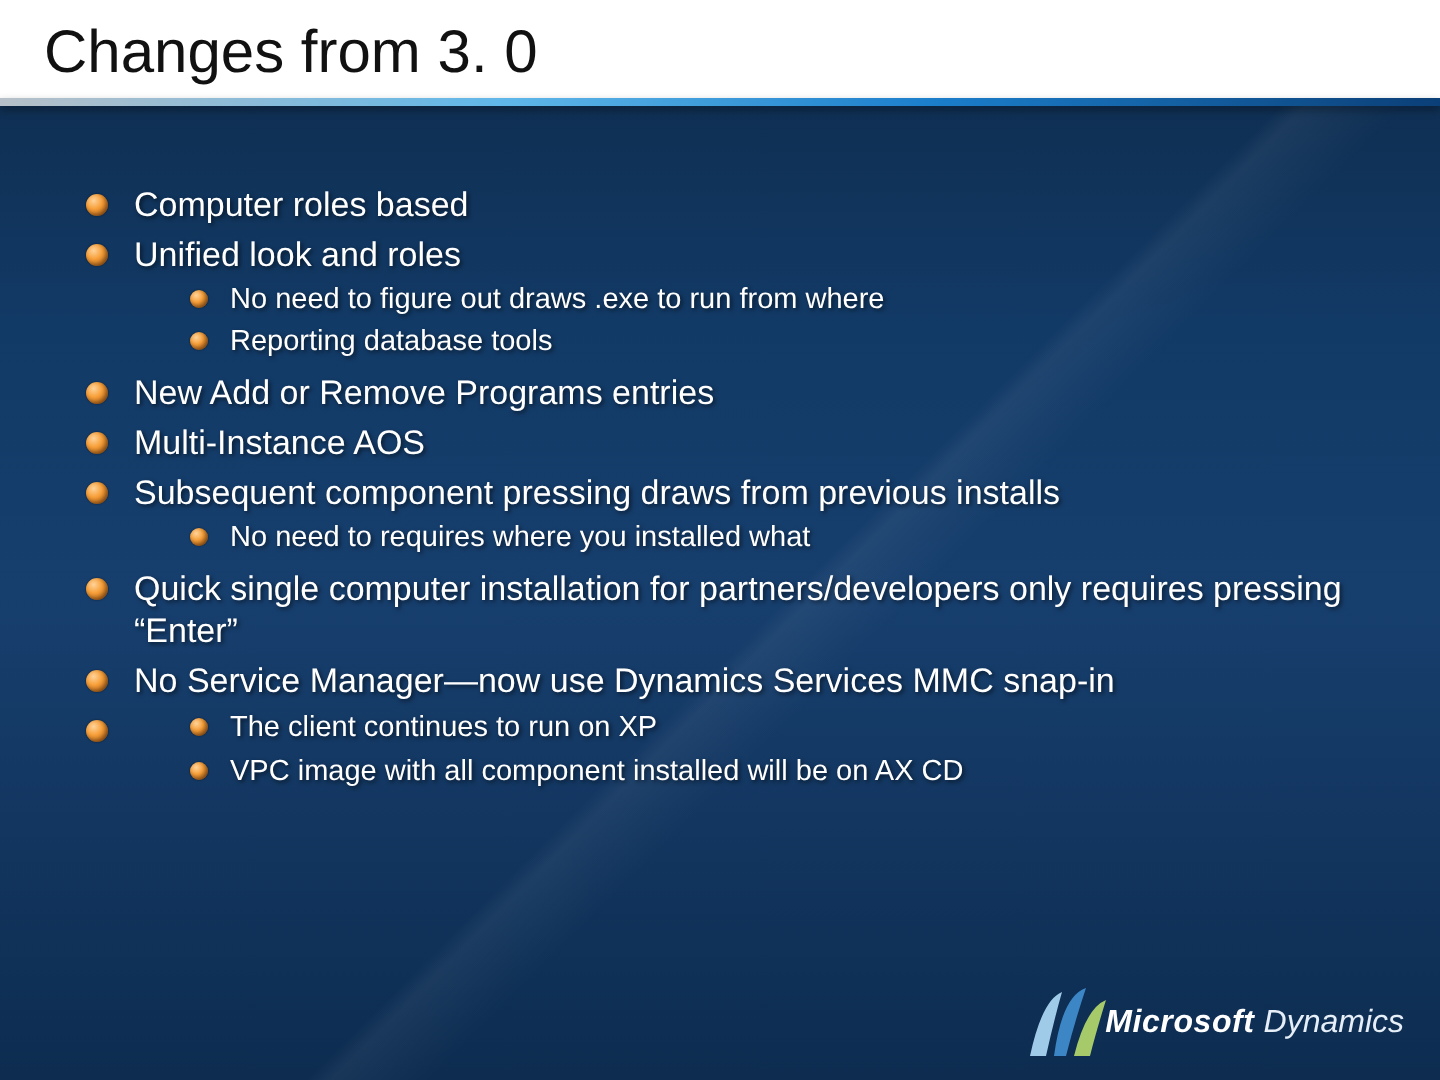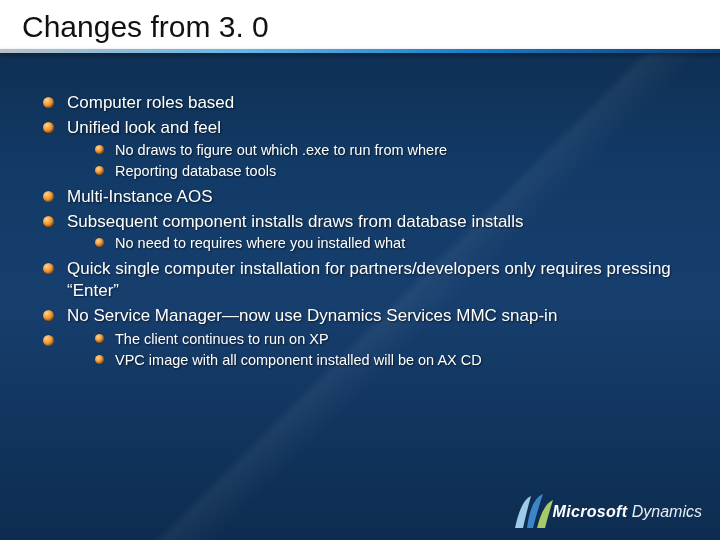--- a/index.html
+++ b/index.html
@@ -121,29 +121,30 @@
 
   <div class="header">
     <div class="title">Changes from 3. 0</div>
     <div class="underline"></div>
   </div>
 
   <div class="body">
     <ul class="bullets">
       <li>Computer roles based</li>
       <li>
-        <span>Unified look and feel</span>
+        <span>Unified look and roles</span>
         <ul class="sub">
-          <li>No draws to figure out which .exe to run from where</li>
+          <li>No need to figure out draws .exe to run from where</li>
           <li>Reporting database tools</li>
         </ul>
       </li>
+      <li>New Add or Remove Programs entries</li>
       <li>Multi-Instance AOS</li>
       <li>
-        <span>Subsequent component installs draws from database installs</span>
+        <span>Subsequent component pressing draws from previous installs</span>
         <ul class="sub">
           <li>No need to requires where you installed what</li>
         </ul>
       </li>
       <li>Quick single computer installation for partners/developers only requires pressing “Enter”</li>
       <li>No Service Manager—now use Dynamics Services MMC snap-in</li>
       <li>
         <ul class="sub">
           <li>The client continues to run on XP</li>
           <li>VPC image with all component installed will be on AX CD</li>

